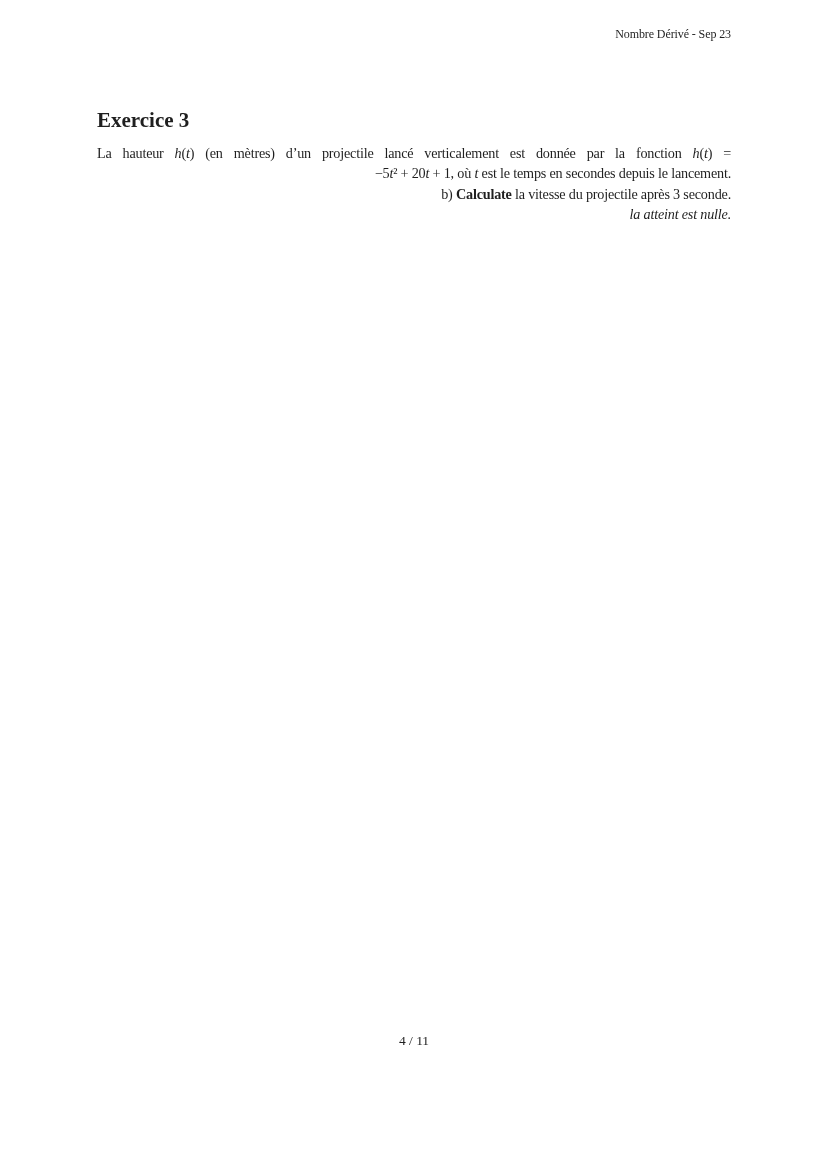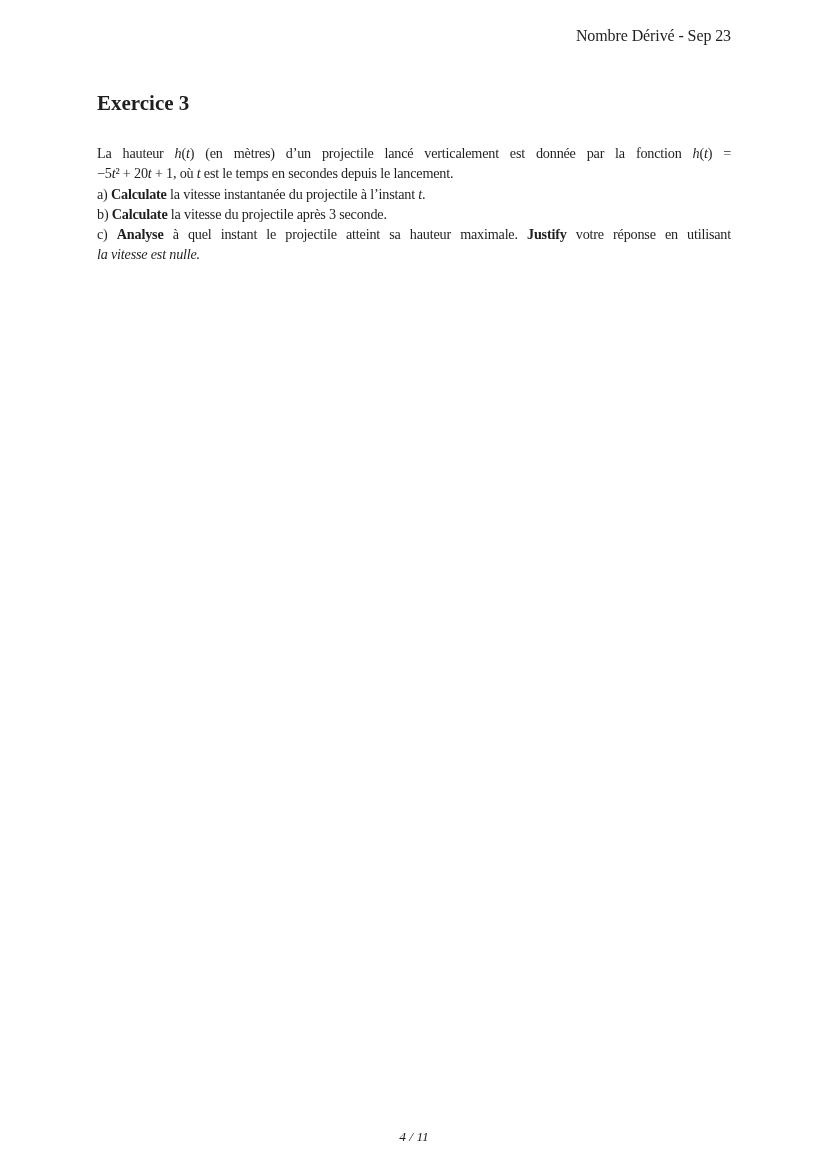--- a/index.html
+++ b/index.html
@@ -14,72 +14,69 @@
   }
   .page {
     position: absolute;
     inset: 0;
     background: #ffffff;
   }
   .header {
     position: absolute;
     top: 27px;
     right: 97px;
-    font-size: 16px;
+    font-size: 12px;
     letter-spacing: -0.1px;
     white-space: nowrap;
     text-align: right;
   }
   .title {
     position: absolute;
     left: 97px;
-    top: 91px;
+    top: 108px;
     font-size: 21px;
     font-weight: bold;
     line-height: 24px;
   }
   .content {
     position: absolute;
     left: 97px;
     top: 143px;
     width: 634px;
     font-size: 14.2px;
     line-height: 20.3px;
     letter-spacing: -0.2px;
   }
-  .line { text-align: left; }
+  .line { text-align: right; }
   .line.stretch {
     text-align: justify;
     text-align-last: justify;
   }
   .it { font-style: italic; }
   .bd { font-weight: bold; }
   .footer {
     position: absolute;
     left: 97px;
-    top: 1129px;
+    top: 1033px;
     width: 634px;
     text-align: center;
     font-size: 13.5px;
-    font-style: italic;
   }
 </style>
 </head>
 <body>
 
 <div class="page">
 
   <div class="header">Nombre Dérivé - Sep 23</div>
 
   <div class="title">Exercice 3</div>
 
   <div class="content">
     <div class="line stretch"><span>La hauteur </span><span class="it">h</span><span>(</span><span class="it">t</span><span>) (en mètres) d’un projectile lancé verticalement est donnée par la fonction </span><span class="it">h</span><span>(</span><span class="it">t</span><span>) =</span></div>
     <div class="line"><span>−5</span><span class="it">t</span><span>² + 20</span><span class="it">t</span><span> + 1, où </span><span class="it">t</span><span> est le temps en secondes depuis le lancement.</span></div>
-    <div class="line"><span>a) </span><span class="bd">Calculate</span><span> la vitesse instantanée du projectile à l’instant </span><span class="it">t</span><span>.</span></div>
     <div class="line"><span>b) </span><span class="bd">Calculate</span><span> la vitesse du projectile après 3 seconde.</span></div>
-    <div class="line stretch"><span>c) </span><span class="bd">Analyse</span><span> à quel instant le projectile atteint sa hauteur maximale. </span><span class="bd">Justify</span><span> votre réponse en utilisant</span></div>
-    <div class="line"><span class="it">la vitesse est nulle.</span></div>
+    <div class="line"><span class="it">la atteint est nulle.</span></div>
   </div>
 
   <div class="footer">4 / 11</div>
 
 </div>
 
 </body></html>

